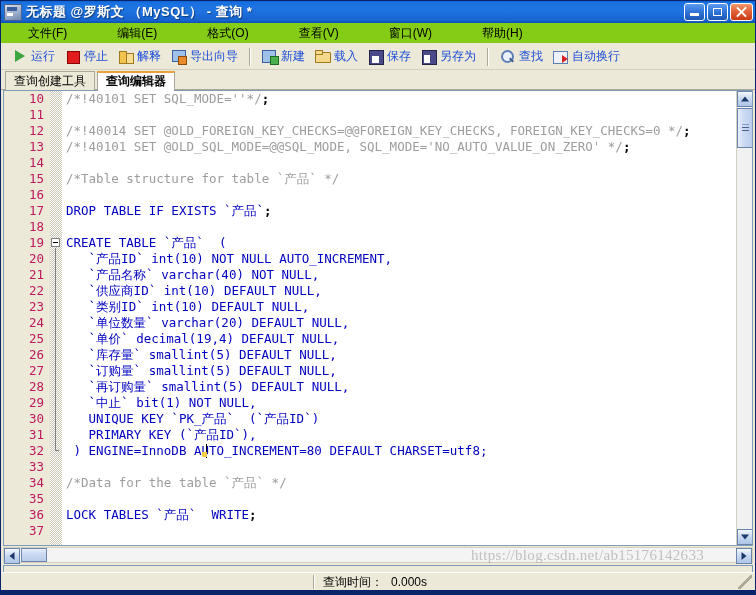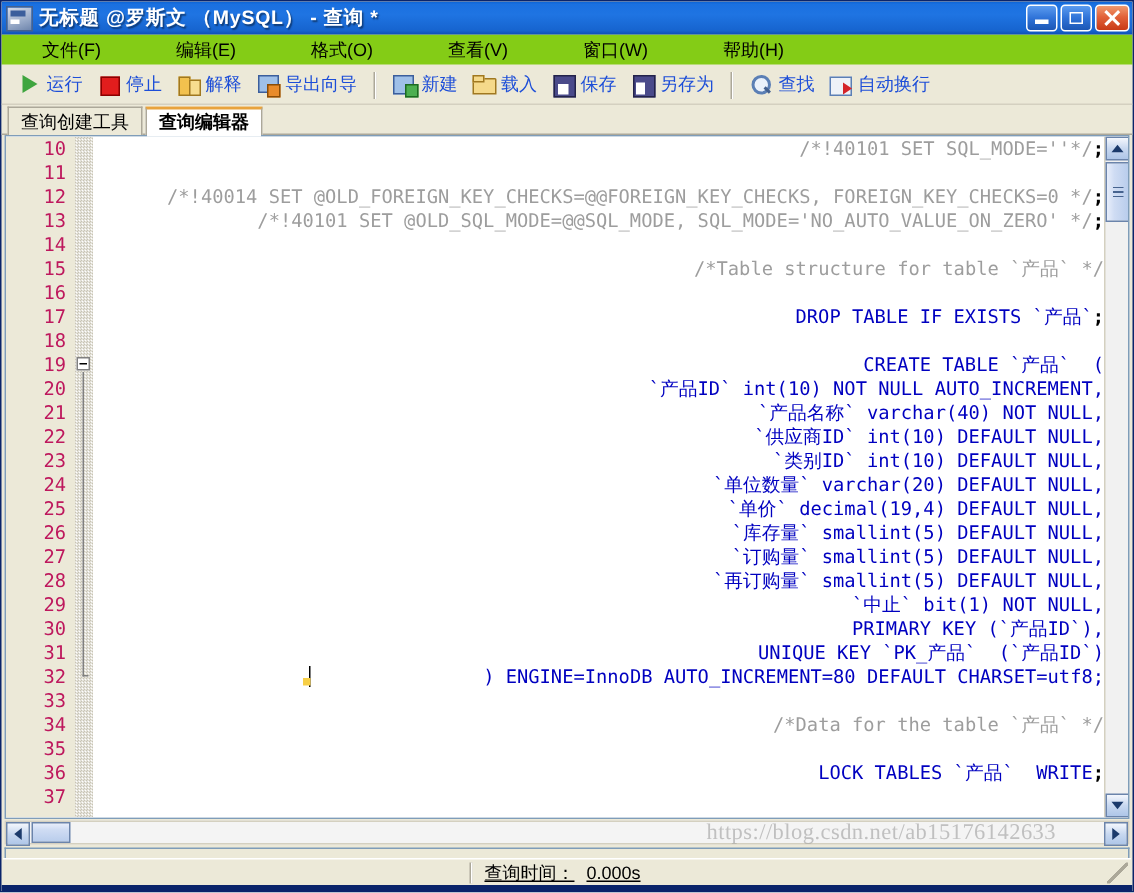--- a/index.html
+++ b/index.html
@@ -281,21 +281,20 @@
       repeating-conic-gradient(#ffffff 0% 25%, #c8c4b4 0% 50%) 0 0/2px 2px;
     position:relative;
     box-sizing:border-box;
   }
   .lines {
     flex: 1;
     position: relative;
     padding-left: 4px;
     box-sizing:border-box;
     overflow:hidden;
-    text-align:right;
   }
   .ln, .cl, .fc {
     height: 16px;
     line-height: 16px;
     font-family: "DejaVu Sans Mono", "Liberation Mono", monospace;
     font-size: 12.5px;
     white-space: pre;
   }
   .ln {
     text-align: right;
@@ -414,21 +413,20 @@
     border-top: 1px solid #ffffff;
     display:flex; align-items:center;
     font-size: 12px;
     box-sizing:border-box;
   }
   .sb-cell {
     height: 16px;
     line-height: 16px;
     padding: 0 4px;
     box-sizing:border-box;
-    text-decoration:underline;
   }
   .sb-spacer { flex: 1; }
   .sb-div {
     width:1px; height:14px; background:#aca899;
     border-right:1px solid #fff; margin:0 4px;
   }
   .sb-grip {
     width: 14px; height: 14px;
     margin-left:auto; margin-right:2px;
     background:
@@ -608,22 +606,22 @@
           <div class="cl"><span class="tok-kw">   `产品ID` </span><span class="tok-kw">int(10) NOT NULL AUTO_INCREMENT,</span></div>
           <div class="cl"><span class="tok-kw">   `产品名称` </span><span class="tok-kw">varchar(40) NOT NULL,</span></div>
           <div class="cl"><span class="tok-kw">   `供应商ID` </span><span class="tok-kw">int(10) DEFAULT NULL,</span></div>
           <div class="cl"><span class="tok-kw">   `类别ID` </span><span class="tok-kw">int(10) DEFAULT NULL,</span></div>
           <div class="cl"><span class="tok-kw">   `单位数量` </span><span class="tok-kw">varchar(20) DEFAULT NULL,</span></div>
           <div class="cl"><span class="tok-kw">   `单价` </span><span class="tok-kw">decimal(19,4) DEFAULT NULL,</span></div>
           <div class="cl"><span class="tok-kw">   `库存量` </span><span class="tok-kw">smallint(5) DEFAULT NULL,</span></div>
           <div class="cl"><span class="tok-kw">   `订购量` </span><span class="tok-kw">smallint(5) DEFAULT NULL,</span></div>
           <div class="cl"><span class="tok-kw">   `再订购量` </span><span class="tok-kw">smallint(5) DEFAULT NULL,</span></div>
           <div class="cl"><span class="tok-kw">   `中止` </span><span class="tok-kw">bit(1) NOT NULL,</span></div>
+          <div class="cl"><span class="tok-kw">   UNIQUE KEY `PK_产品`  (`产品ID`)</span></div>
           <div class="cl"><span class="tok-kw">   PRIMARY KEY (`产品ID`),</span></div>
-          <div class="cl"><span class="tok-kw">   UNIQUE KEY `PK_产品`  (`产品ID`)</span></div>
           <div class="cl"><span class="tok-kw"> ) ENGINE=InnoDB AUTO_INCREMENT=80 DEFAULT CHARSET=utf8;</span></div>
           <div class="cl">&nbsp;</div>
           <div class="cl"><span class="tok-com">/*Data for the table `产品` */</span></div>
           <div class="cl">&nbsp;</div>
           <div class="cl"><span class="tok-kw">LOCK TABLES `产品`  WRITE</span><span class="tok-pun">;</span></div>
           <div class="cl">&nbsp;</div>
           <div class="cursor-caret" style="top: 353px; left: 144px;"></div>
           <div class="sel-mark" style="top: 361px; left: 140px; width: 5px; height: 5px;"></div>
         </div>
     </div>

